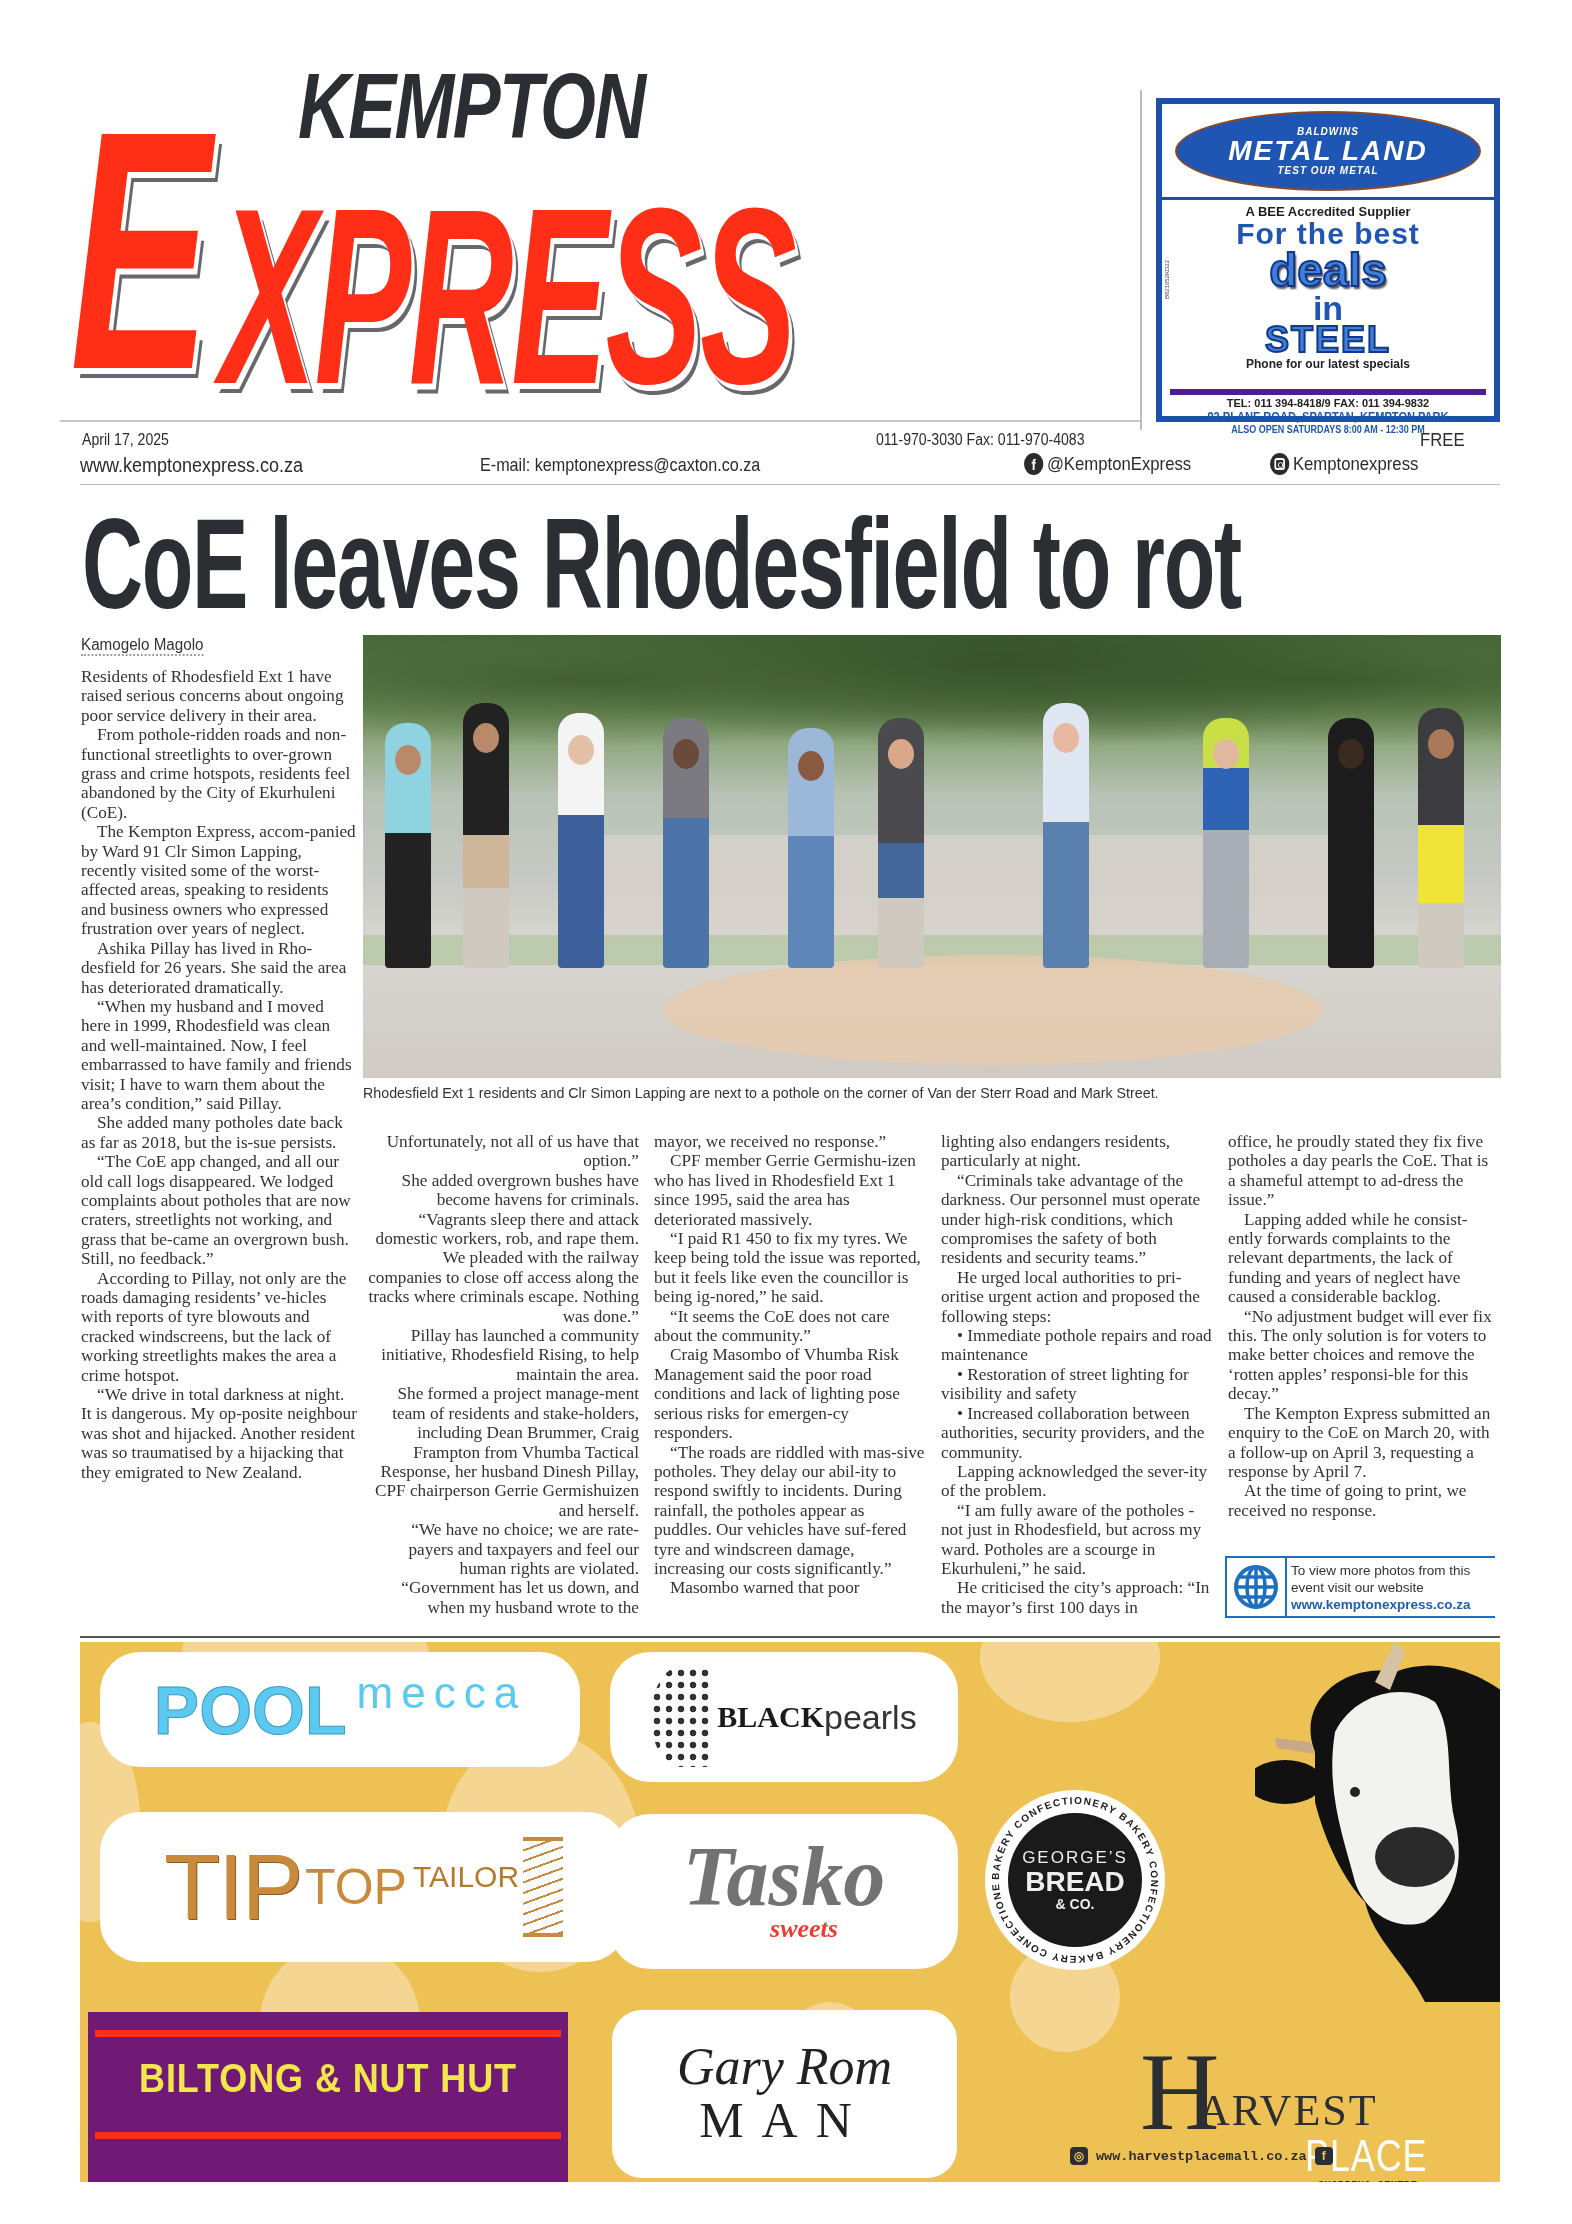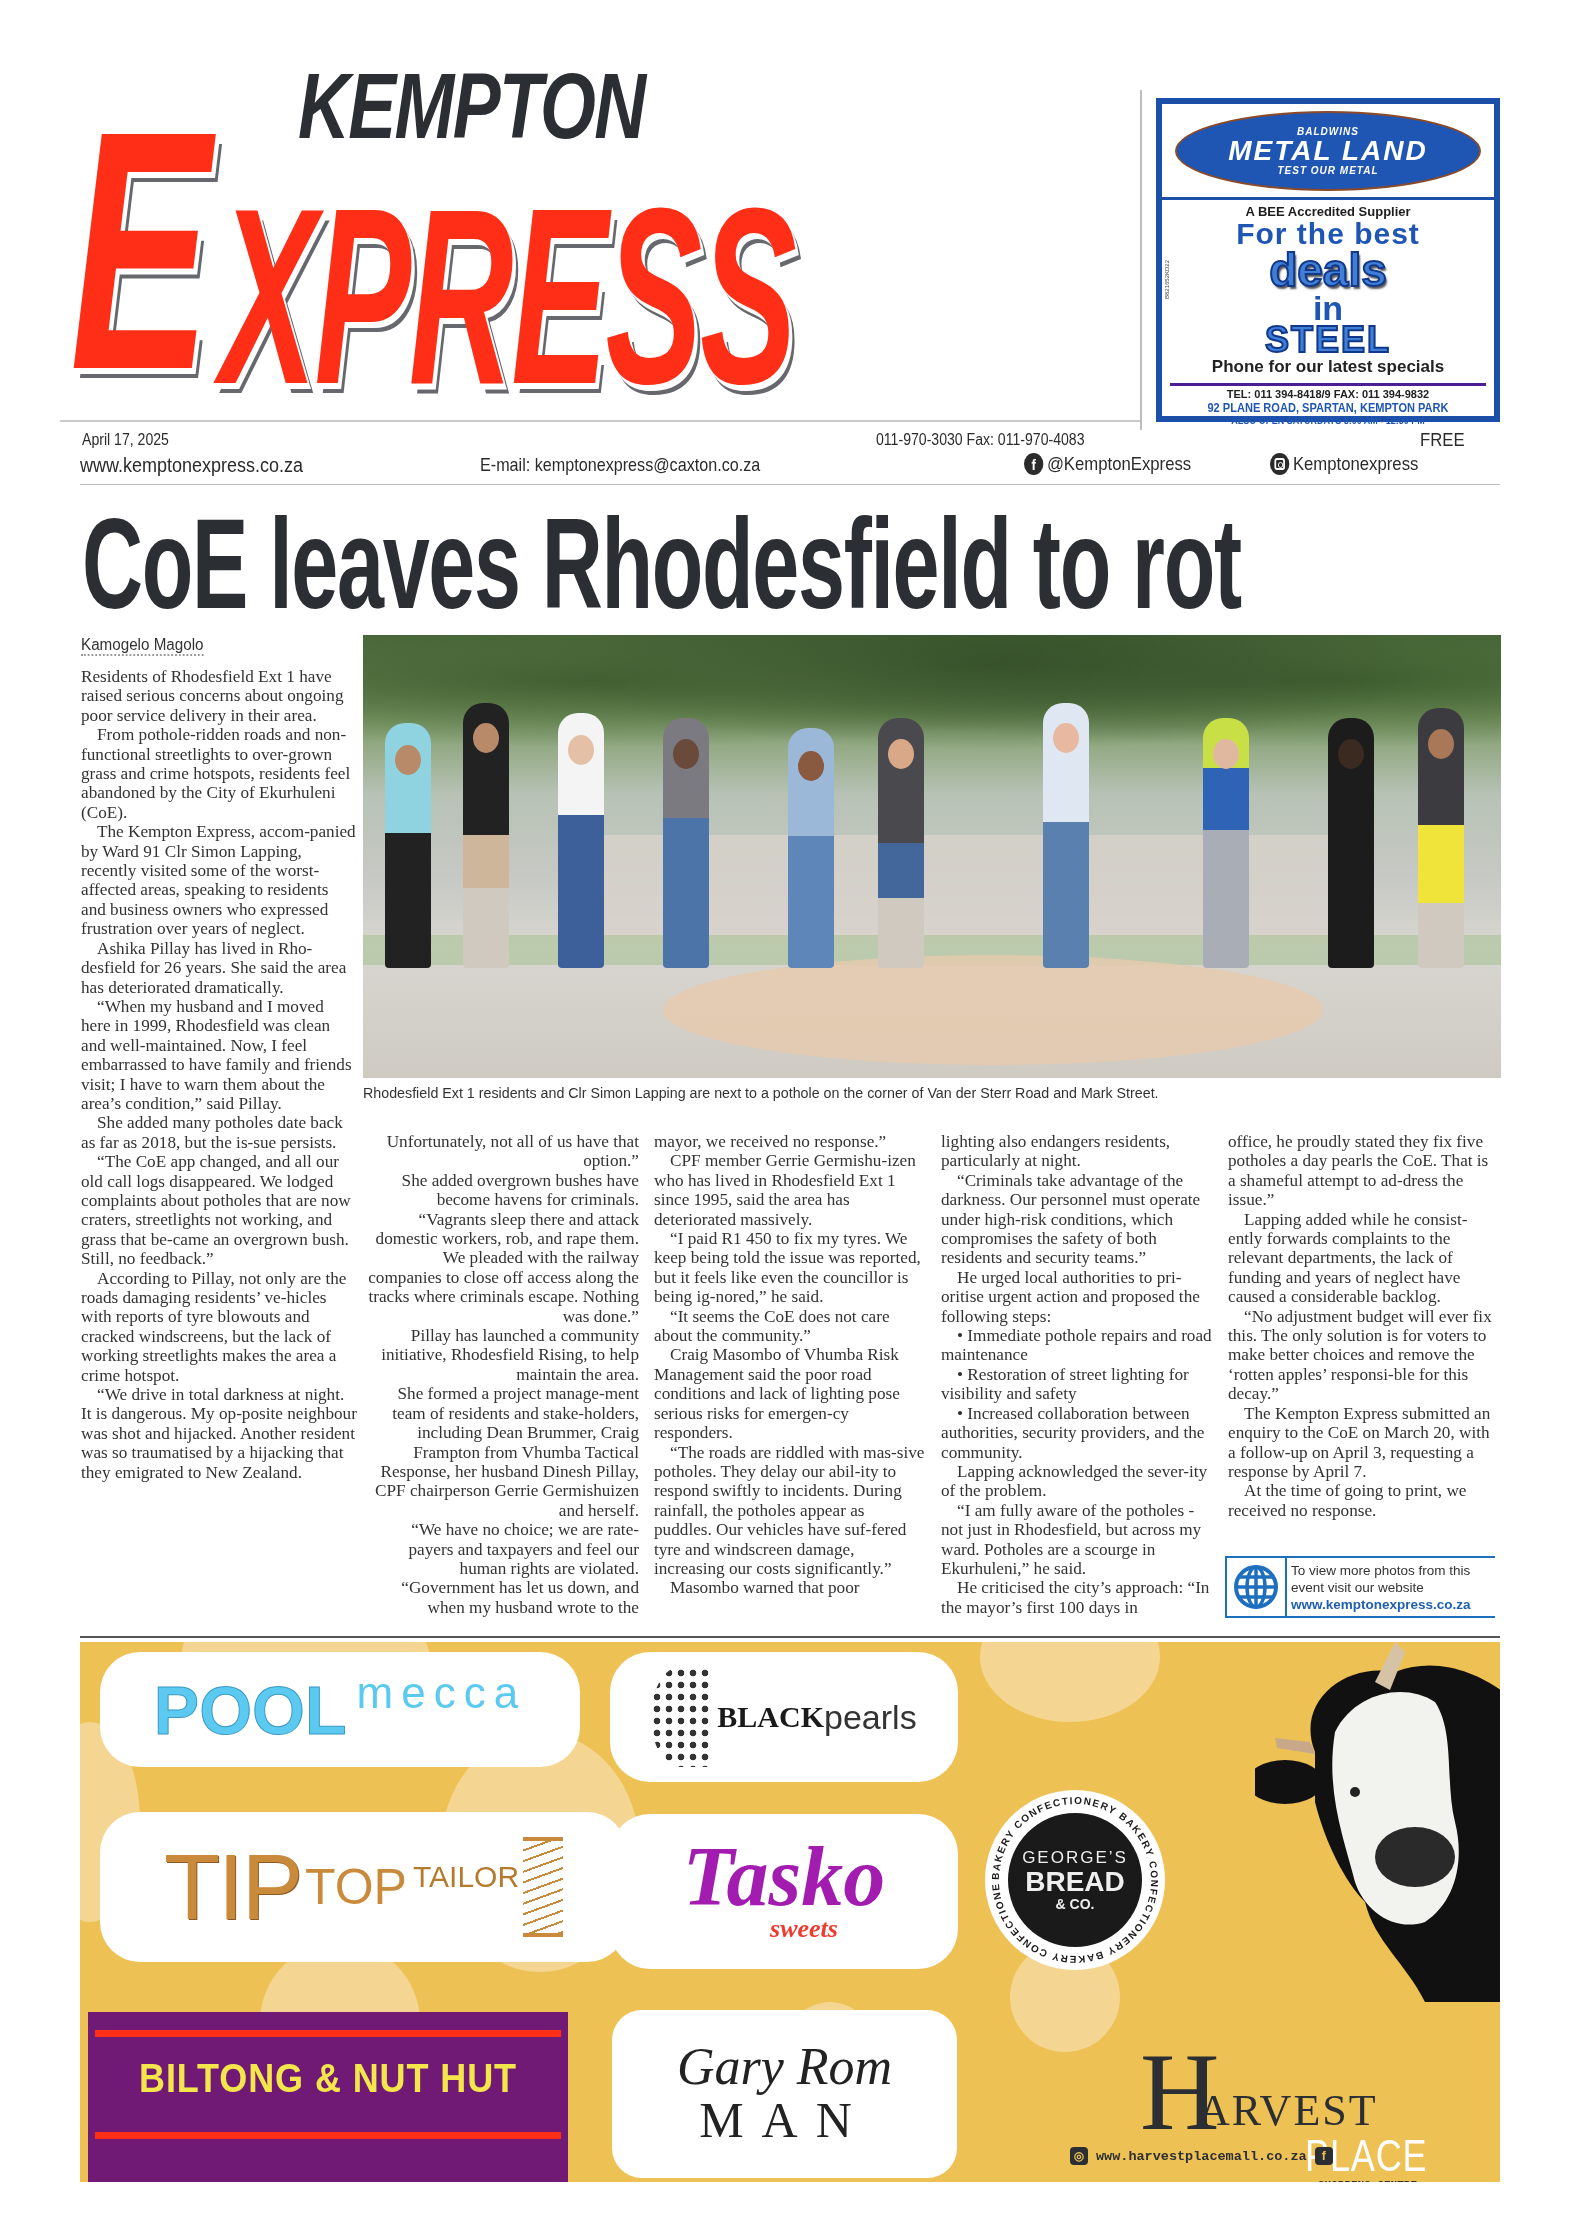--- a/index.html
+++ b/index.html
@@ -21,21 +21,21 @@
   .ml-oval { width: 306px; height: 80px; border-radius: 50%; background: #1f56b4; border: 2px solid #8a4a2a; color: #fff; text-align: center; display: flex; flex-direction: column; justify-content: center; }
   .ml-baldwins { font-size: 10px; font-weight: 700; font-style: italic; letter-spacing: 1px; }
   .ml-name { font-size: 28px; font-weight: 900; font-style: italic; letter-spacing: 2px; line-height: 1; }
   .ml-test { font-size: 10px; font-weight: 700; font-style: italic; letter-spacing: 1px; }
   .ml-body { text-align: center; padding-top: 4px; position: relative; }
   .ml-bee { font-size: 13px; font-weight: 900; color: #1d1d1d; }
   .ml-forbest { font-size: 30px; font-weight: 900; color: #1f56b4; line-height: 1; letter-spacing: 1px; }
   .ml-deals { font-size: 46px; font-weight: 900; color: #3f7fd8; line-height: 0.95; -webkit-text-stroke: 2px #12388a; text-shadow: 2px 3px 2px #555; }
   .ml-in { font-size: 34px; font-weight: 900; color: #1f56b4; line-height: 0.9; }
   .ml-steel { font-size: 36px; font-weight: 900; color: #3f7fd8; line-height: 0.95; -webkit-text-stroke: 2px #12388a; letter-spacing: 2px; }
-  .ml-phone { font-size: 17px; font-weight: 700; color: #222; border-bottom: 3px solid #4c1d95; margin: 0 8px; padding-bottom: 6px; }
+  .ml-phone { font-size: 12px; font-weight: 700; color: #222; border-bottom: 6px solid #4c1d95; margin: 0 8px; padding-bottom: 18px; }
   .ml-tel { font-size: 11px; font-weight: 900; color: #222; margin-top: 2px; }
   .ml-addr { font-size: 13px; font-weight: 900; color: #1f56b4; transform: scaleX(0.85); }
   .ml-sat { font-size: 10px; font-weight: 900; color: #1f56b4; transform: scaleX(0.9); }
   .ml-code { position: absolute; left: 2px; top: 60px; font-size: 6px; color: #444; writing-mode: vertical-rl; transform: rotate(180deg); }
 
   
   .infobar { position: absolute; left: 80px; top: 428px; width: 1400px; height: 52px; font-family: "Liberation Sans", sans-serif; }
   .ib { position: absolute; color: #2b2b2b; white-space: nowrap; transform-origin: left top; }
   .ib-date { left: 2px; top: 3px; font-size: 16px; transform: scaleX(0.88); }
   .ib-phone { left: 796px; top: 3px; font-size: 16px; transform: scaleX(0.88); }
@@ -94,21 +94,21 @@
   .bp-dots { width: 58px; height: 100px; background: radial-gradient(circle, #333 40%, transparent 42%) 0 0/12px 12px; border-radius: 50% 0 0 50%; margin-right: 8px; }
   .bp-black { font-family: "Liberation Serif", serif; font-weight: 900; font-size: 30px; color: #1a1a1a; }
   .bp-pearls { font-family: "Liberation Sans", sans-serif; font-size: 34px; color: #333; font-weight: 300; }
   .tip { left: 20px; top: 170px; width: 527px; height: 150px; }
   .tip-big { font-family: "Liberation Sans", sans-serif; font-size: 92px; color: #c98a3b; font-weight: 400; letter-spacing: -2px; text-shadow: 1px 1px 0 #8a5a22; }
   .tip-right { display: flex; margin-left: 4px; }
   .tip-top { font-family: "Liberation Sans", sans-serif; font-size: 50px; color: #c98a3b; line-height: 1; }
   .tip-tailor { font-family: "Liberation Sans", sans-serif; font-size: 30px; color: #b67a2c; line-height: 1; margin-left: 6px; }
   .tip-needle { width: 40px; height: 100px; margin-left: 4px; border-top: 4px solid #c98a3b; border-bottom: 4px solid #c98a3b; background: repeating-linear-gradient(160deg, transparent 0 8px, #c98a3b 8px 10px); }
   .tasko { left: 530px; top: 172px; width: 348px; height: 155px; flex-direction: column; }
-  .tasko-main { font-family: "Liberation Serif", serif; font-weight: 900; font-style: italic; font-size: 84px; color: #a21caf; line-height: 0.9; }
+  .tasko-main { font-family: "Liberation Serif", serif; font-weight: 900; font-style: italic; font-size: 84px; color: #737373; line-height: 0.9; }
   .tasko-sweets { font-family: "Liberation Serif", serif; font-weight: 700; font-style: italic; font-size: 26px; color: #ef3b2d; margin-left: 40px; }
   .biltong-card { position: absolute; left: 8px; top: 370px; width: 480px; height: 186px; background: #701a75; }
   .bil-bar { position: absolute; left: 7px; width: 466px; height: 7px; background: #ff2e17; }
   .bil-text { position: absolute; left: 0; top: 44px; width: 100%; text-align: center; font-family: "Liberation Sans", sans-serif; font-weight: 900; font-size: 40px; color: #f2e64b; letter-spacing: 1px; transform: scaleX(0.9); }
   .gary { left: 532px; top: 368px; width: 128px; height: 168px; border-radius: 30px; flex-direction: column; width: 345px; }
   .gary-script { font-family: "Liberation Serif", serif; font-style: italic; font-size: 52px; color: #222; line-height: 1; }
   .gary-man { font-family: "Liberation Serif", serif; font-size: 50px; color: #222; letter-spacing: 18px; line-height: 1.1; }
   .george { position: absolute; left: 905px; top: 148px; width: 180px; height: 180px; border-radius: 50%; background: #fff; display: flex; align-items: center; justify-content: center; }
   .george-inner { width: 134px; height: 134px; border-radius: 50%; background: #1a1a1a; color: #eee; display: flex; flex-direction: column; align-items: center; justify-content: center; font-family: "Liberation Sans", sans-serif; }
   .g1 { font-size: 17px; letter-spacing: 2px; }

